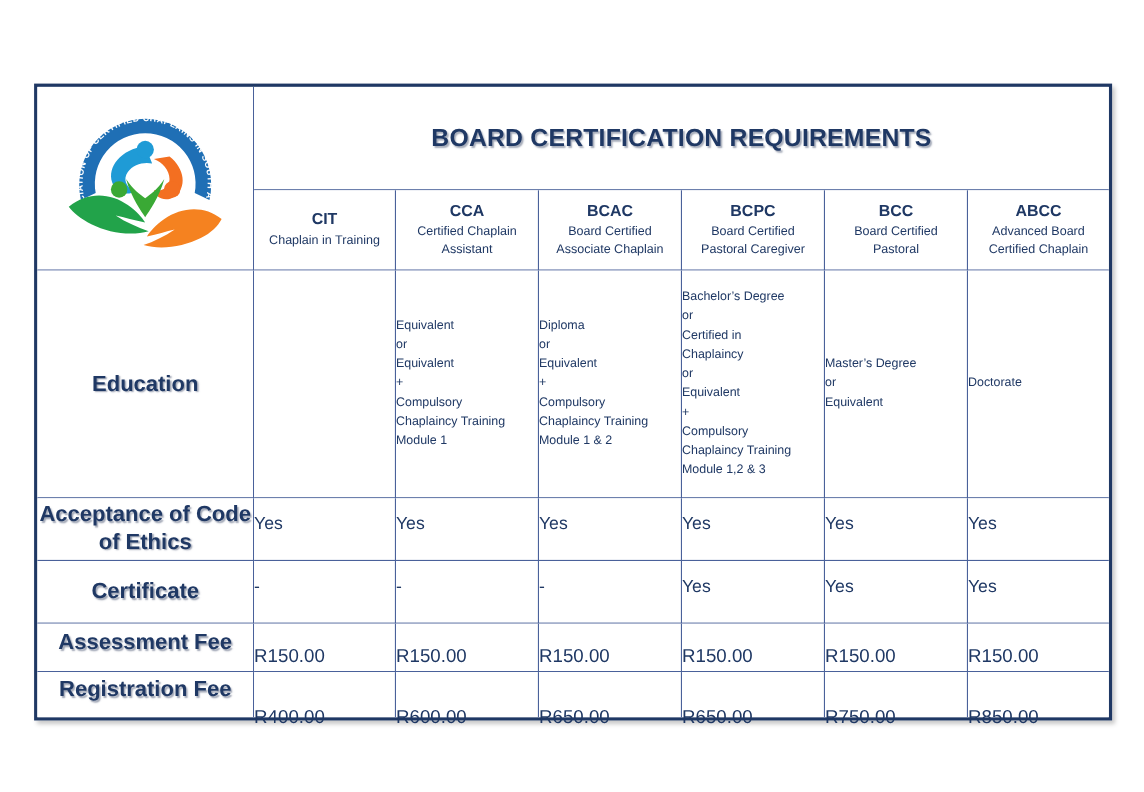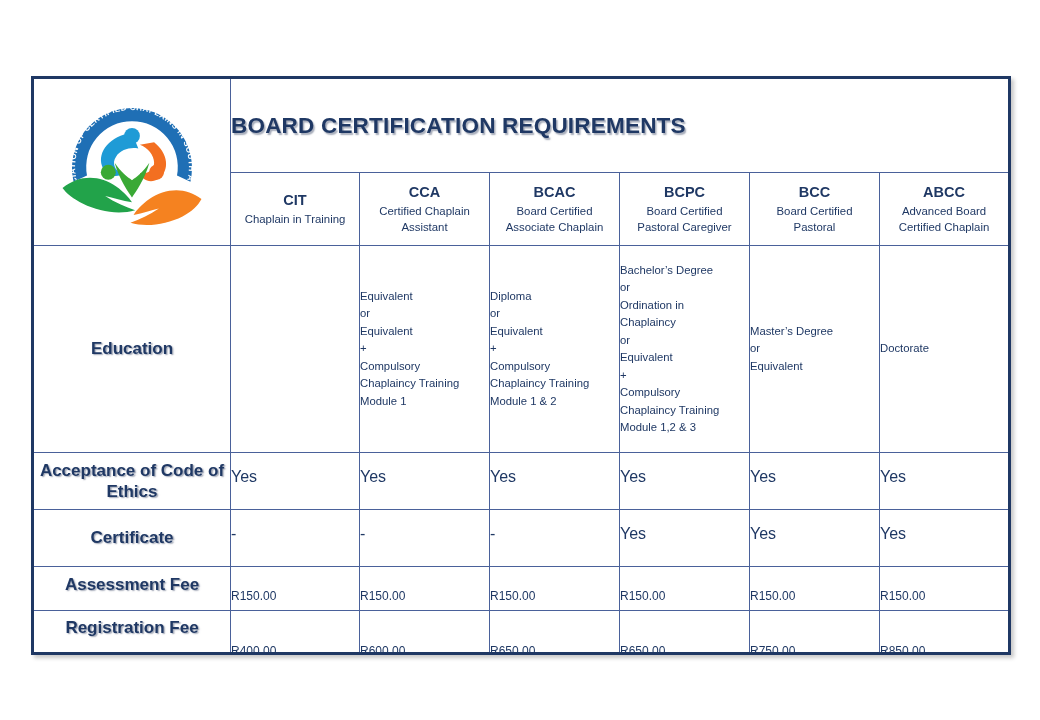--- a/index.html
+++ b/index.html
@@ -55,21 +55,21 @@
   .logo-wrap {
     width: 160px;
     height: 150px;
     margin: 0 auto;
     display: block;
   }
 
   
   .title-cell {
     height: 94px;
-    text-align: left;
+    text-align: center;
     vertical-align: middle;
   }
   .doc-title {
     font-size: 22.5px;
     font-weight: bold;
     color: #1f3864;
     letter-spacing: 0.2px;
     text-shadow: 1.5px 1.5px 1.5px rgba(90,100,125,0.55);
     font-family: "Liberation Sans", sans-serif;
   }
@@ -96,21 +96,21 @@
     font-family: "Liberation Sans", sans-serif;
   }
 
   
   .row-label {
     text-align: center;
     vertical-align: middle;
     padding: 2px 6px;
   }
   .row-label-text {
-    font-size: 17px;
+    font-size: 20px;
     font-weight: bold;
     color: #1f3864;
     line-height: 1.25;
     text-shadow: 1.4px 1.4px 1.4px rgba(95,105,130,0.6);
     font-family: "Liberation Sans", sans-serif;
   }
 
   
   .data-cell {
     text-align: left;
@@ -118,21 +118,21 @@
     padding: 3px 5px;
     font-size: 11.3px;
     color: #1f3864;
     line-height: 1.48;
     font-family: "Liberation Sans", sans-serif;
   }
   .edu-cell { font-size: 11.3px; line-height: 1.55; }
   .edu-cell .ln { display: block; }
 
   .yn-cell { font-size: 16px; }
-  .fee-cell { font-size: 12px; }
+  .fee-cell { font-size: 17px; }
 
   
   .nudge-down-8 { position: relative; top: 8px; display: block; }
   .nudge-down-6 { position: relative; top: 20px; display: block; }
   .nudge-up-4   { position: relative; top: -4px; display: block; }
 
   
   tr.r-education td { height: 207px; }
   tr.r-ethics td    { height: 57px; }
   tr.r-ordination td{ height: 57px; }
@@ -251,21 +251,21 @@
           <span class="ln">or</span>
           <span class="ln">Equivalent</span>
           <span class="ln">+</span>
           <span class="ln">Compulsory</span>
           <span class="ln">Chaplaincy Training</span>
           <span class="ln">Module 1 &amp; 2</span>
         </td>
         <td class="data-cell edu-cell">
           <span class="ln">Bachelor’s Degree</span>
           <span class="ln">or</span>
-          <span class="ln">Ordination in</span>
+          <span class="ln">Certified in</span>
           <span class="ln">Chaplaincy</span>
           <span class="ln">or</span>
           <span class="ln">Equivalent</span>
           <span class="ln">+</span>
           <span class="ln">Compulsory</span>
           <span class="ln">Chaplaincy Training</span>
           <span class="ln">Module 1,2 &amp; 3</span>
         </td>
         <td class="data-cell edu-cell">
           <span class="ln">Master’s Degree</span>

